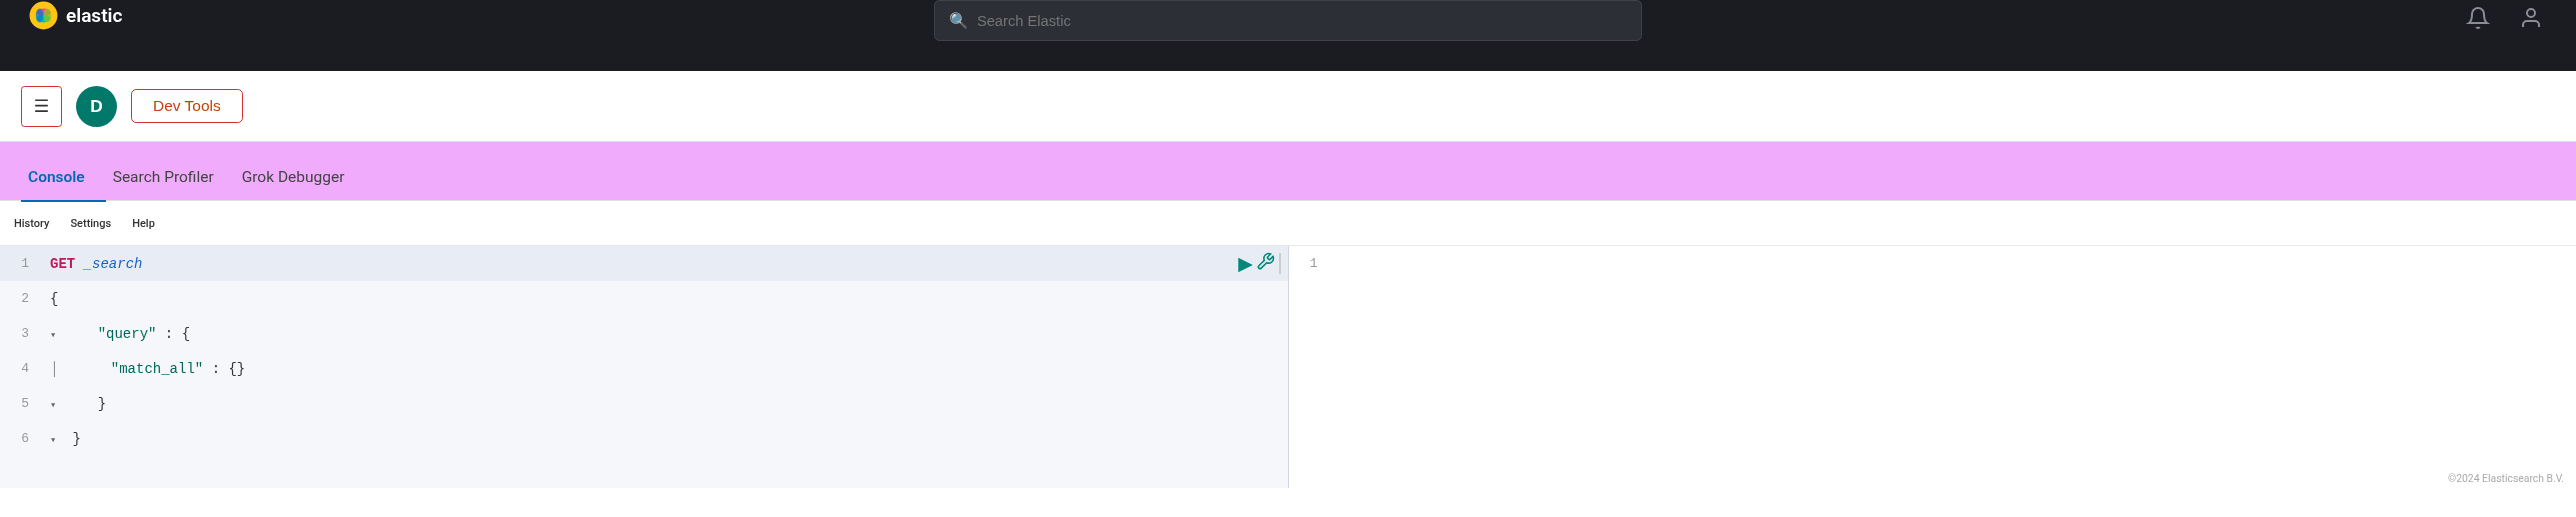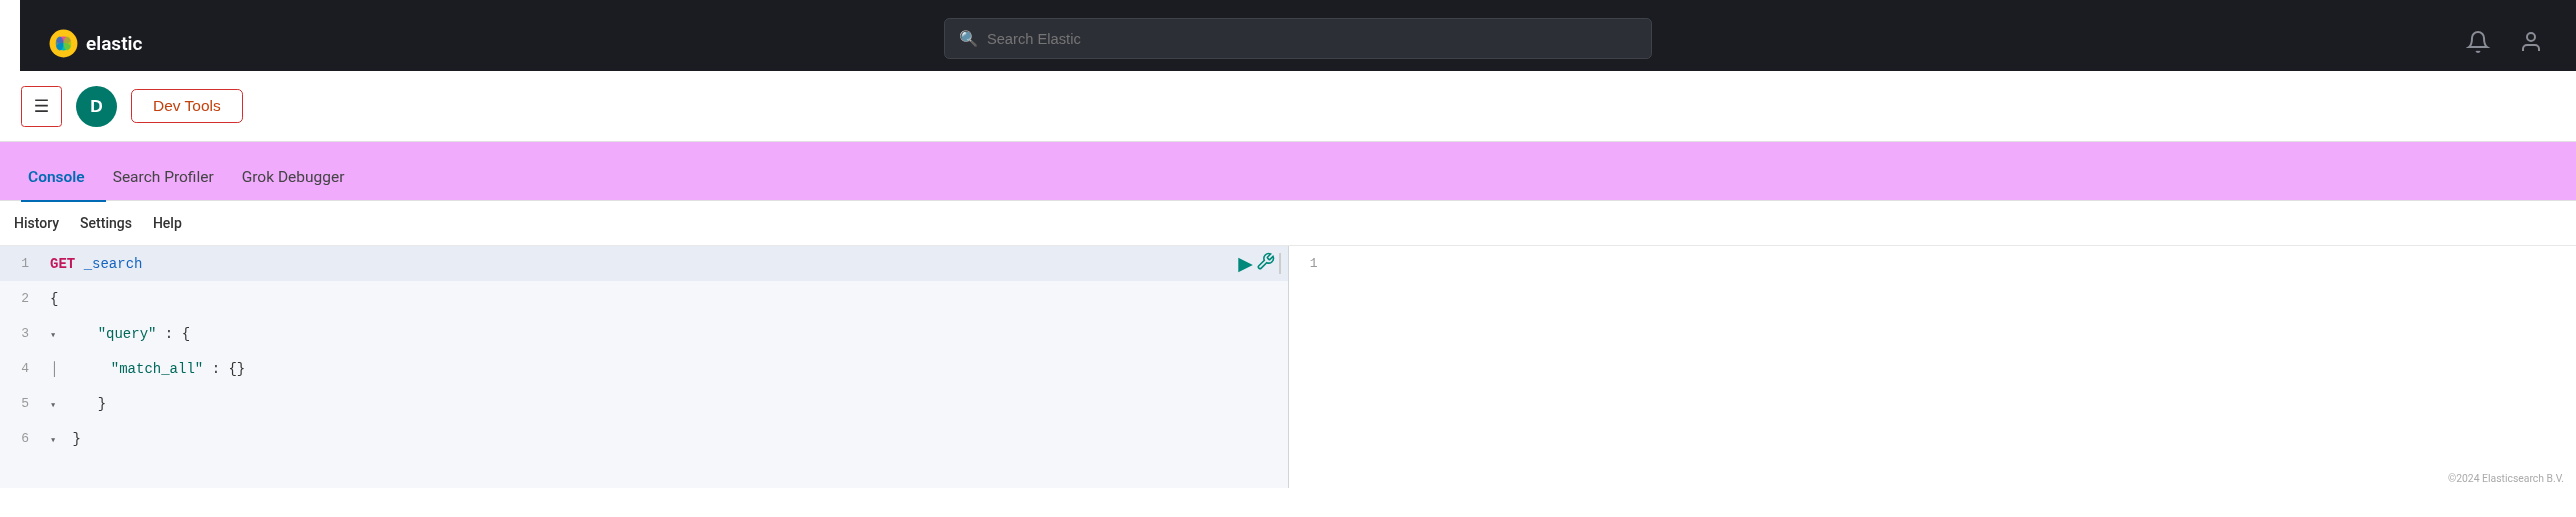--- a/index.html
+++ b/index.html
@@ -3,24 +3,23 @@
   <meta charset="utf-8">
   <style>
     * { margin: 0; padding: 0; box-sizing: border-box; }
     body { font-family: -apple-system, BlinkMacSystemFont, 'Segoe UI', Roboto, sans-serif; background: #fff; width: 2576px; }
 
     
     .top-nav {
       background: #1a1c21;
       height: 71px;
       display: flex;
-      align-items: flex-end;
-      padding: 12px 28px;
+      align-items: flex-start;
+      padding: 0 28px;
       position: relative;
-      margin-left: 20px;
     }
     .elastic-logo {
       display: flex;
       align-items: center;
       gap: 7px;
     }
     .elastic-logo-icon {
       width: 31px;
       height: 31px;
     }
@@ -163,21 +162,21 @@
     .toolbar {
       height: 45px;
       background: #fff;
       display: flex;
       align-items: center;
       padding: 0 14px;
       gap: 21px;
       border-bottom: 0.9px solid #e8e8e8;
     }
     .toolbar-item {
-      font-size: 14px;
+      font-size: 11px;
       color: #333;
       cursor: pointer;
       font-weight: 500;
     }
 
     
     .editor-area {
       display: flex;
       background: #f5f7fa;
       height: 242px;
@@ -207,21 +206,21 @@
       color: #999;
       font-size: 13px;
       user-select: none;
       flex-shrink: 0;
     }
     .line-content {
       padding-left: 7px;
       flex: 1;
     }
     .kw-get { color: #c2185b; font-weight: 600; }
-    .kw-path { color: #1565c0; }
+    .kw-path { color: #1565c0; font-style: italic; }
     .kw-key { color: #00695c; }
     .kw-brace { color: #333; }
     .kw-colon { color: #333; }
     .fold-arrow {
       display: inline-block;
       width: 14px;
       color: #666;
       font-size: 10.4px;
     }
 

